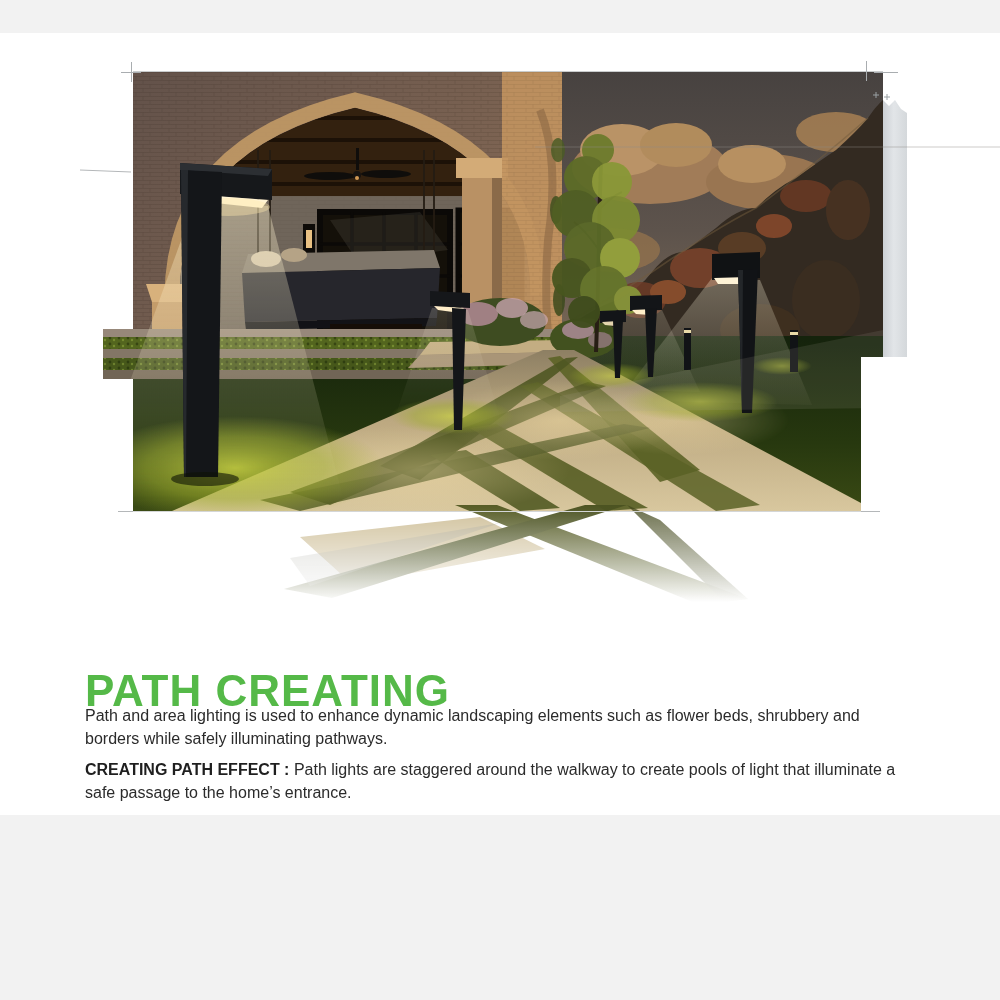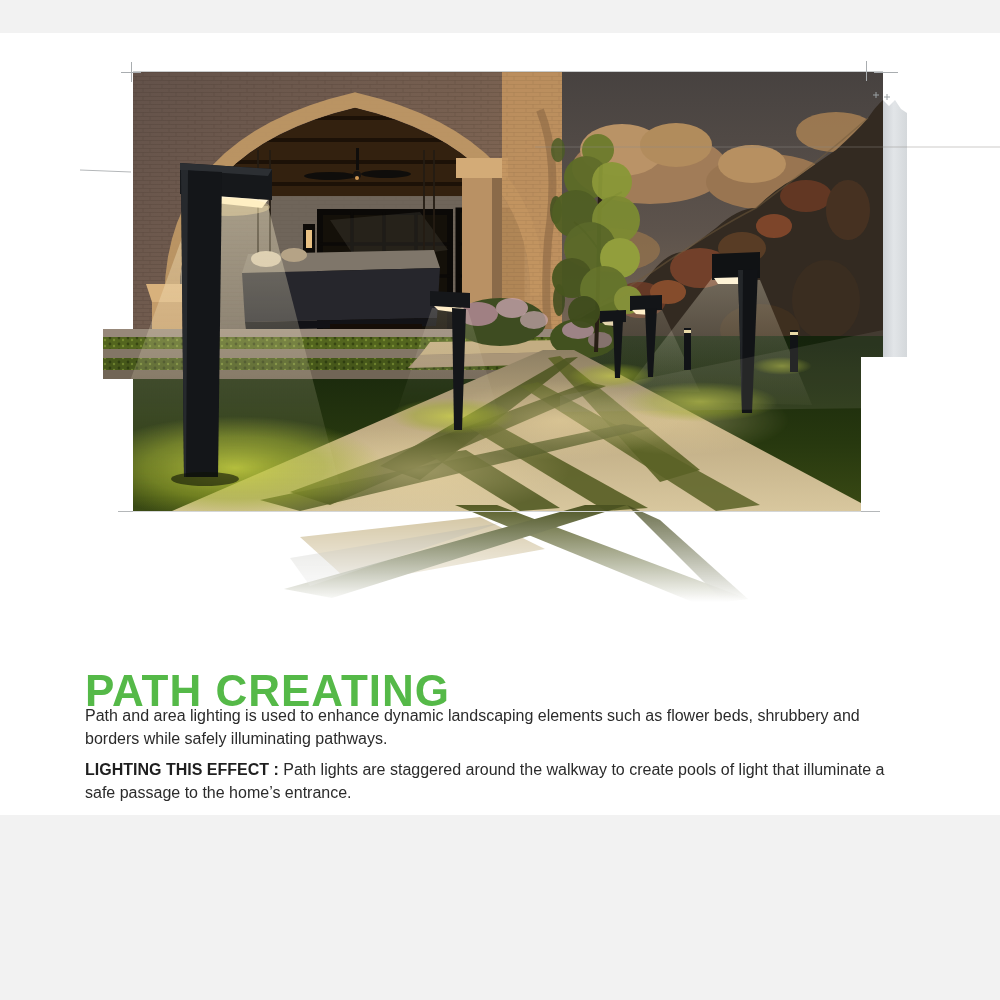--- a/index.html
+++ b/index.html
@@ -340,18 +340,18 @@
     <path d="M535,147 H1000" stroke="#8f8b86" opacity="0.45"></path>
     <path d="M873,95 H879 M876,92 V98 M884,97 H890 M887,94 V100" stroke="#9aa0a3"></path>
   </g>
 </svg>
 </div>
 
 <h1 class="title">PATH CREATING</h1>
 
 <p class="para para-1">Path and area lighting is used to enhance dynamic landscaping elements such as flower beds, shrubbery and borders while safely illuminating pathways.</p>
 
-<p class="para para-2"><b>LIGHTING THIS EFFECT :</b> <span>Path lights are staggered around the walkway to create pools of light that illuminate a safe passage to the home’s entrance.</span></p>
+<p class="para para-2"><b>CREATING PATH EFFECT :</b> <span>Path lights are staggered around the walkway to create pools of light that illuminate a safe passage to the home’s entrance.</span></p>
 
 <div class="footer">
   
   
 </div>
 
 </body></html>

